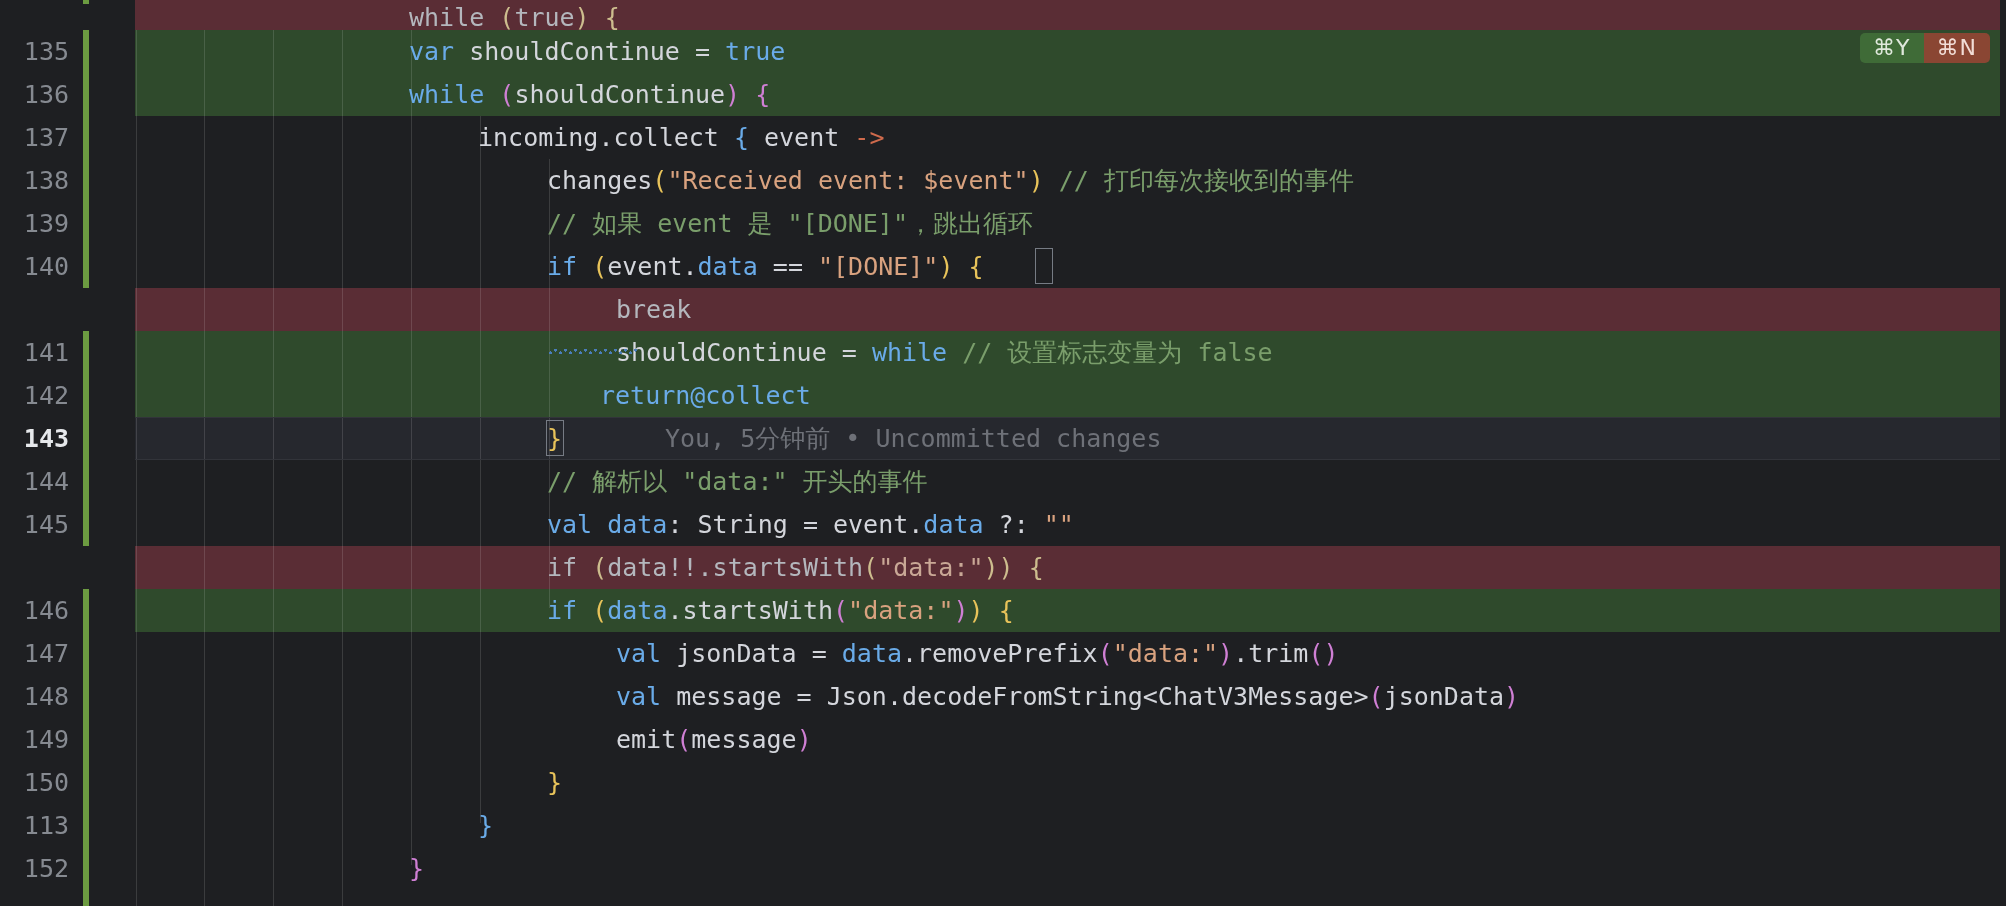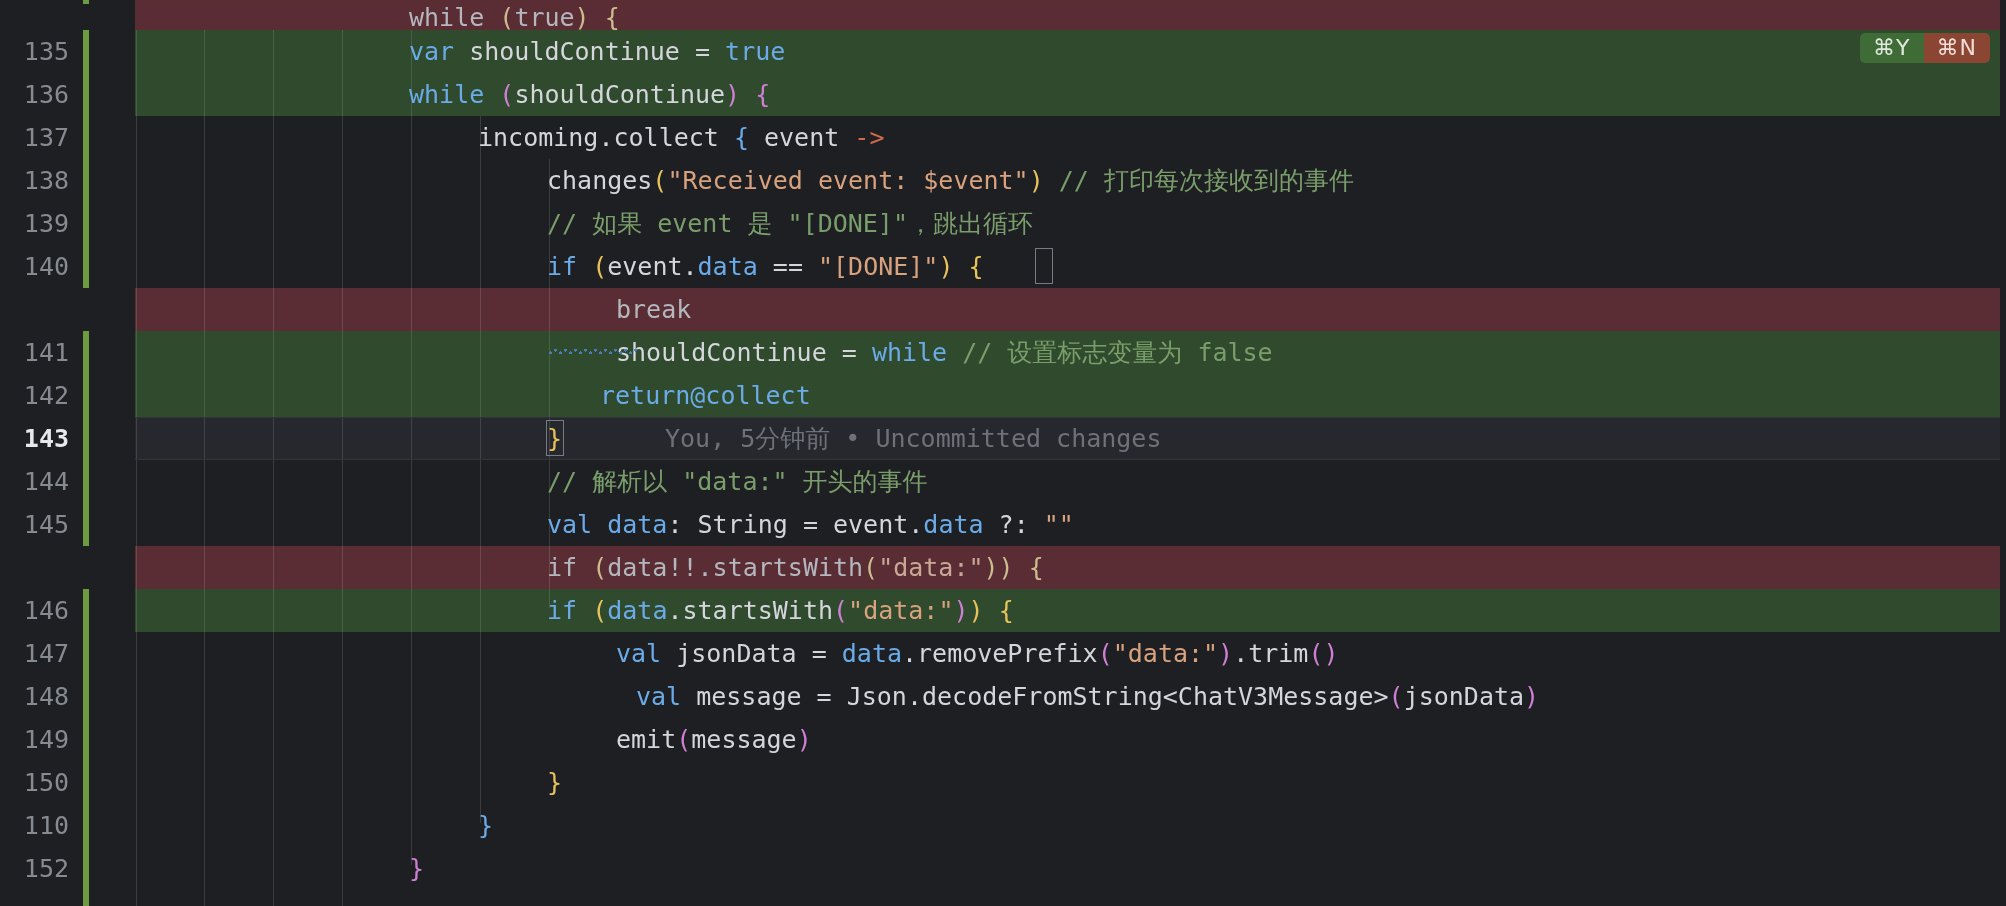--- a/index.html
+++ b/index.html
@@ -275,40 +275,40 @@
     <div class="gutter">
         <span class="lineno">147</span>
       </div>
     <div class="code" style="left:616px;"><span class="kw">val</span><span class="plain"> jsonData = </span><span class="prop">data</span><span class="plain">.removePrefix</span><span class="b2">(</span><span class="str">"data:"</span><span class="b2">)</span><span class="plain">.trim</span><span class="b2">()</span></div>
   </div>
 
   <div class="row" style="top:675px;">
     <div class="gutter">
         <span class="lineno">148</span>
       </div>
-    <div class="code" style="left:616px;margin-left:20px;"><span class="kw">val</span><span class="plain"> message = Json.decodeFromString&lt;ChatV3Message&gt;</span><span class="b2">(</span><span class="plain">jsonData</span><span class="b2">)</span></div>
+    <div class="code" style="left:616px;"><span class="kw">val</span><span class="plain"> message = Json.decodeFromString&lt;ChatV3Message&gt;</span><span class="b2">(</span><span class="plain">jsonData</span><span class="b2">)</span></div>
   </div>
 
   <div class="row" style="top:718px;">
     <div class="gutter">
         <span class="lineno">149</span>
       </div>
     <div class="code" style="left:616px;"><span class="plain">emit</span><span class="b2">(</span><span class="plain">message</span><span class="b2">)</span></div>
   </div>
 
   <div class="row" style="top:761px;">
     <div class="gutter">
         <span class="lineno">150</span>
       </div>
     <div class="code" style="left:547px;"><span class="b1">}</span></div>
   </div>
 
   <div class="row" style="top:804px;">
     <div class="gutter">
-        <span class="lineno">110</span>
+        <span class="lineno">113</span>
       </div>
     <div class="code" style="left:478px;"><span class="b3">}</span></div>
   </div>
 
   <div class="row" style="top:847px;">
     <div class="gutter">
         <span class="lineno">152</span>
       </div>
     <div class="code" style="left:409px;"><span class="b2">}</span></div>
   </div>

